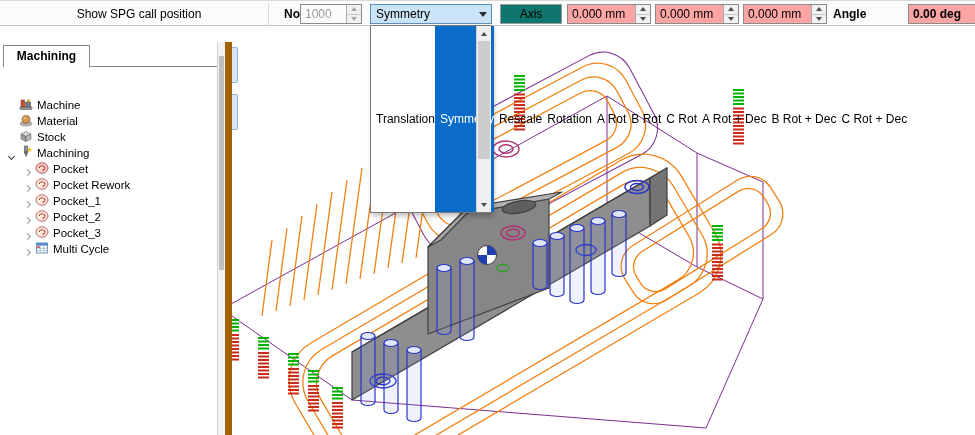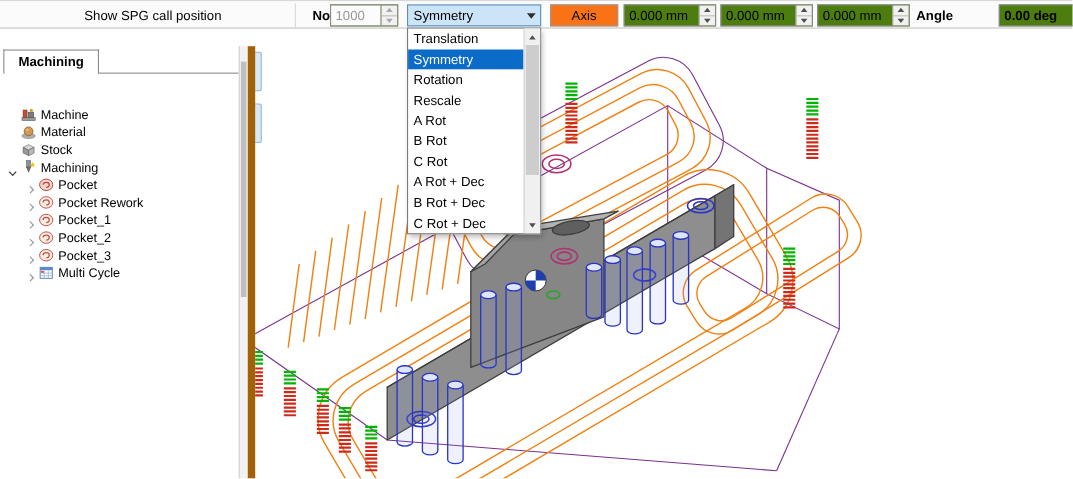--- a/index.html
+++ b/index.html
@@ -8,43 +8,43 @@
          font-family:"Liberation Sans", sans-serif; font-size:12px; color:#000; }
 
   
   .toolbar { position:absolute; left:0; top:0; width:975px; height:26px;
              background:#fbfbfb; border-top:1px solid #d8d8d8; border-bottom:1px solid #c6c6c6; z-index:20; }
   .toolbar > * { position:absolute; top:3px; height:20px; }
   .tb-flat { line-height:20px; text-align:center; cursor:default; }
   .tb-sep { width:1px; background:#d8d8d8; top:2px; height:22px; }
   .tb-text { line-height:20px;font-weight:bold; }
 
-  .spinbox { display:flex; border:1px solid #8a8a8a; background:#4d7c0f; }
+  .spinbox { display:flex; border:1px solid #8a8a8a; background:#fca5a5; }
   .spin-val { flex:1; line-height:18px; padding-left:4px; white-space:nowrap; overflow:hidden; }
   .spin-btns { width:15px; border-left:1px solid #ababab; display:flex; flex-direction:column; }
   .sp-btn { flex:1; display:flex; align-items:center; justify-content:center; background:#f1f1f1; }
   .sp-btn + .sp-btn { border-top:1px solid #c9c9c9; }
   .tri-up { width:0; height:0; border-left:3px solid transparent; border-right:3px solid transparent; border-bottom:4px solid #4e4e4e; }
   .tri-dn { width:0; height:0; border-left:3px solid transparent; border-right:3px solid transparent; border-top:4px solid #4e4e4e; }
   .spinbox.disabled .spin-val { color:#9a9a9a; background:#fcfcfc; }
   .spinbox.disabled .tri-up { border-bottom-color:#a8a8a8; }
   .spinbox.disabled .tri-dn { border-top-color:#a8a8a8; }
 
   .combo { display:flex; align-items:center; border:1px solid #5d8fbe; background:#cce4f7; cursor:default; }
   .combo-val { flex:1; padding-left:5px; line-height:18px; }
   .combo-arrow { width:17px; display:flex; align-items:center; justify-content:center; }
   .combo-arrow .tri-dn { border-left-width:4px; border-right-width:4px; border-top-width:5px; border-top-color:#2e2e2e; }
 
-  .tb-btn { border:1px solid #999; background:#f97316; line-height:18px; text-align:center;
+  .tb-btn { border:1px solid #999; background:#0f766e; line-height:18px; text-align:center;
             font-family:"Liberation Sans",sans-serif; font-size:12px; cursor:default; }
 
   
   .dropdown { position:absolute; left:370px; top:25px; width:122px; height:188px; background:#fff;
               border:1px solid #7a7a7a; z-index:40; display:flex; box-shadow:2px 3px 5px rgba(0,0,0,.25); }
-  .dd-items { width:105px; display:flex; flex-direction:column; }
+  .dd-items { width:105px; display:flex; flex-direction:row; }
   .dd-item { flex:1; display:flex; align-items:center; padding-left:5px; cursor:default; white-space:nowrap; }
   .dd-item.selected { background:#0a6cc8; color:#fff; }
   .dd-scroll { width:15px; background:#f0f0f0; border-left:1px solid #d0d0d0; display:flex; flex-direction:column; }
   .dd-arrow { height:15px; display:flex; align-items:center; justify-content:center; background:#f0f0f0; }
   .dd-arrow .tri-up, .dd-arrow .tri-dn { border-left-width:3px; border-right-width:3px; }
   .dd-track { flex:1; position:relative; }
   .dd-thumb { position:absolute; left:1px; right:1px; top:0; height:118px; background:#cdcdcd; }
 
   
   .sidebar { position:absolute; left:0; top:42px; width:232px; height:393px; background:#fff;
@@ -153,22 +153,22 @@
           <div class="tri-dn"></div>
         </div>
     </div>
   </div>
 </div>
 
 <div class="dropdown">
   <div class="dd-items">
     <div class="dd-item">Translation</div>
     <div class="dd-item selected">Symmetry</div>
+    <div class="dd-item">Rescale</div>
     <div class="dd-item">Rotation</div>
-    <div class="dd-item">Rescale</div>
     <div class="dd-item">A Rot</div>
     <div class="dd-item">B Rot</div>
     <div class="dd-item">C Rot</div>
     <div class="dd-item">A Rot + Dec</div>
     <div class="dd-item">B Rot + Dec</div>
     <div class="dd-item">C Rot + Dec</div>
   </div>
   <div class="dd-scroll">
     <div class="dd-arrow">
         <div class="tri-up"></div>

